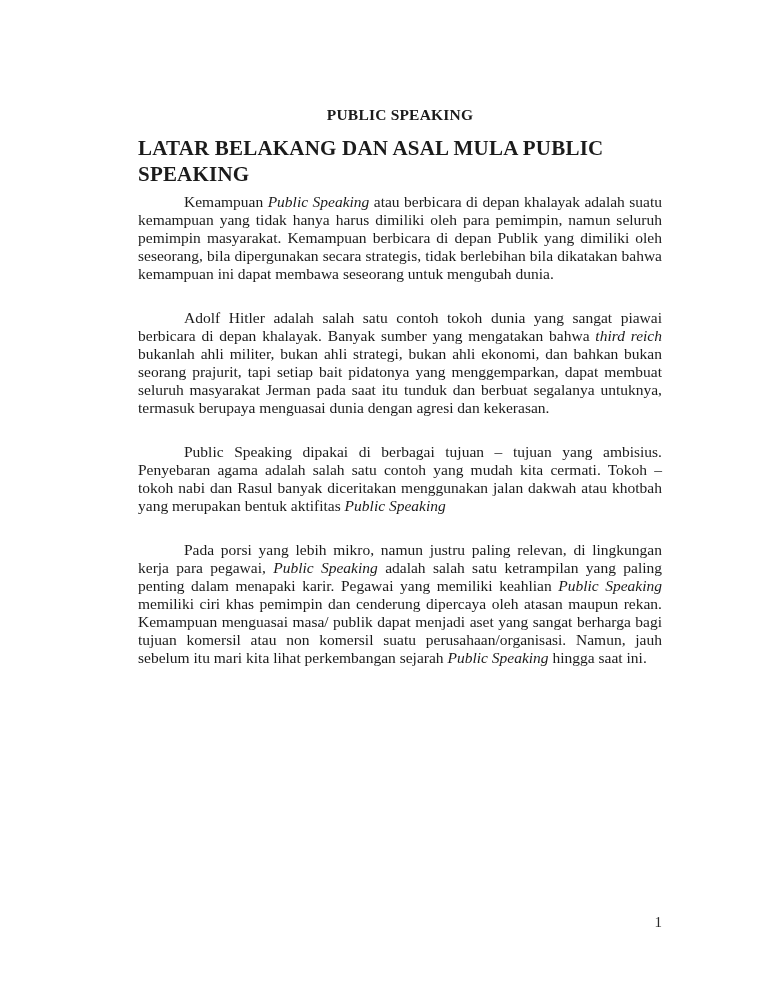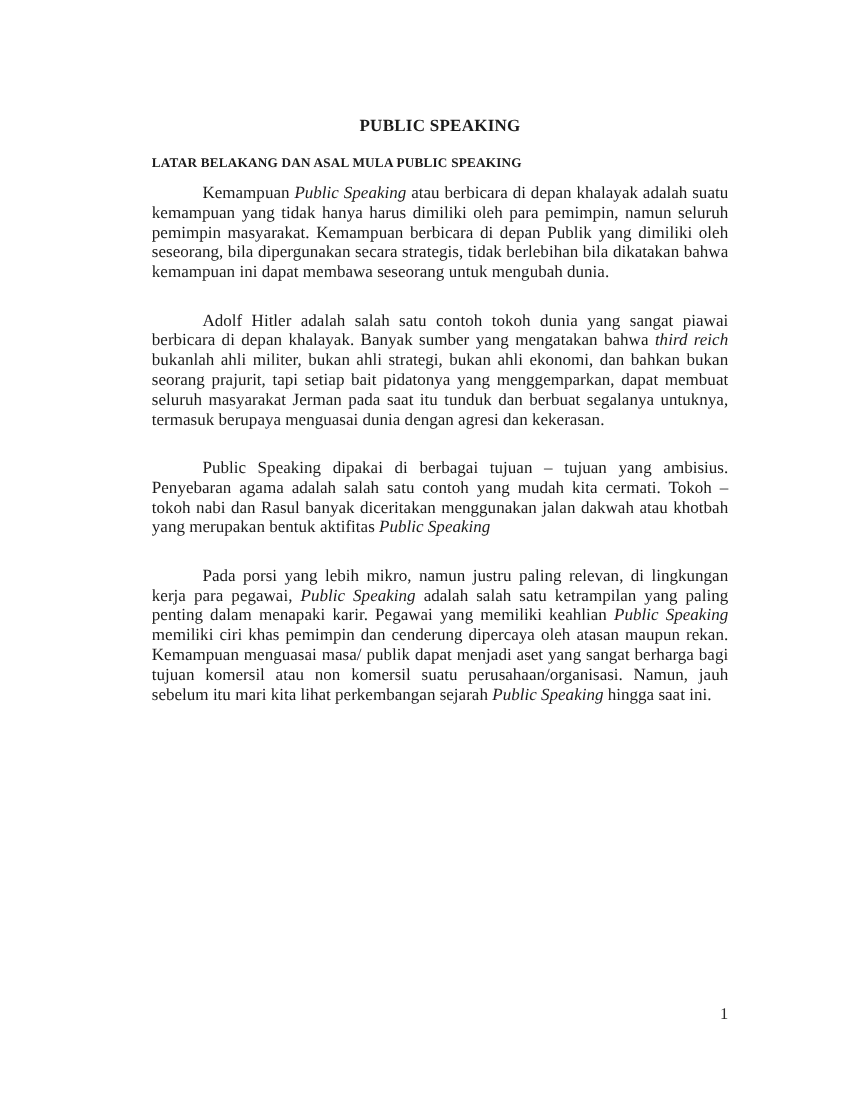--- a/index.html
+++ b/index.html
@@ -30,21 +30,21 @@
   }
   .doc-title {
     font-size: 15.5px;
     line-height: 26px;
     font-weight: bold;
     text-align: center;
     margin: 0;
     letter-spacing: 0.2px;
   }
   .doc-heading {
-    font-size: 12px;
+    font-size: 21px;
     line-height: 26px;
     font-weight: bold;
     text-align: left;
     margin: 7px 0 0 0;
     letter-spacing: 0.2px;
   }
   .doc-body p {
     font-size: 15.5px;
     line-height: 18px;
     text-align: justify;

